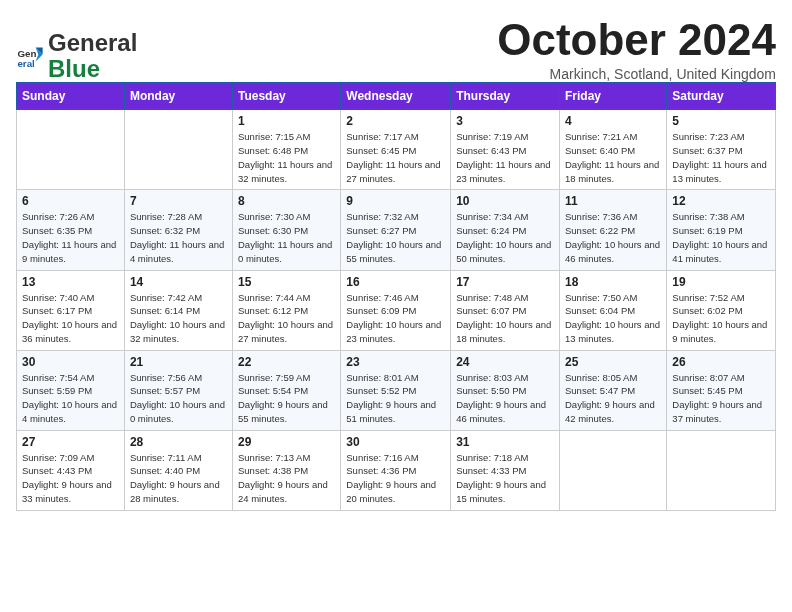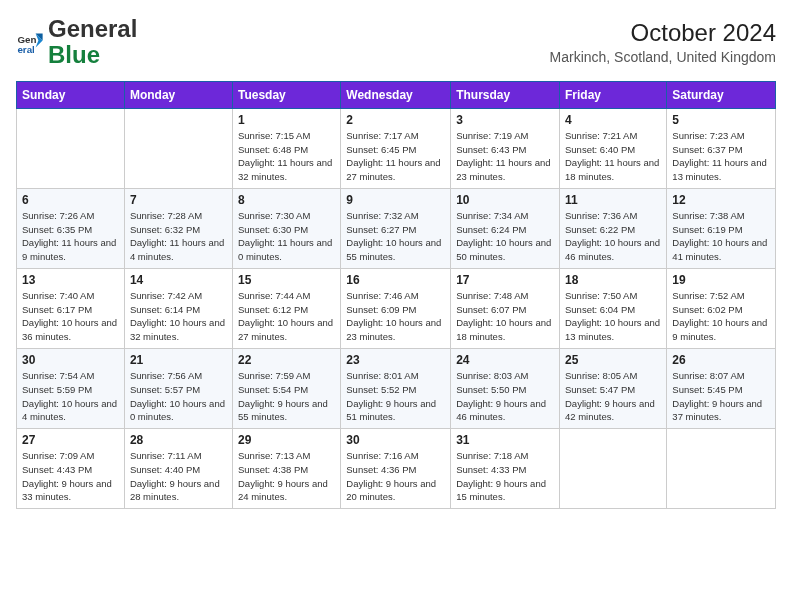--- a/index.html
+++ b/index.html
@@ -6,22 +6,22 @@
     body {
       font-family: Arial, sans-serif;
       background: #fff;
       width: 792px;
       min-height: 612px;
       padding: 16px;
     }
     .header {
       display: flex;
       justify-content: space-between;
-      align-items: center;
-      margin-bottom: 12px;
+      align-items: flex-end;
+      margin-bottom: 0;
     }
     .logo {
       display: flex;
       align-items: center;
       gap: 4px;
     }
     .logo-text {
       font-size: 24px;
       font-weight: bold;
       line-height: 1.1;
@@ -29,22 +29,22 @@
     .logo-text .general { color: #333; }
     .logo-text .blue { color: #15803d; }
     .logo-icon {
       width: 28px;
       height: 28px;
     }
     .title-block {
       text-align: right;
     }
     .month-title {
-      font-size: 24px;
-      font-weight: normal;
+      font-size: 44px;
+      font-weight: bold;
       color: #222;
       line-height: 1.1;
     }
     .location {
       font-size: 14px;
       color: #555;
       margin-top: 2px;
     }
     table {
       width: 100%;

